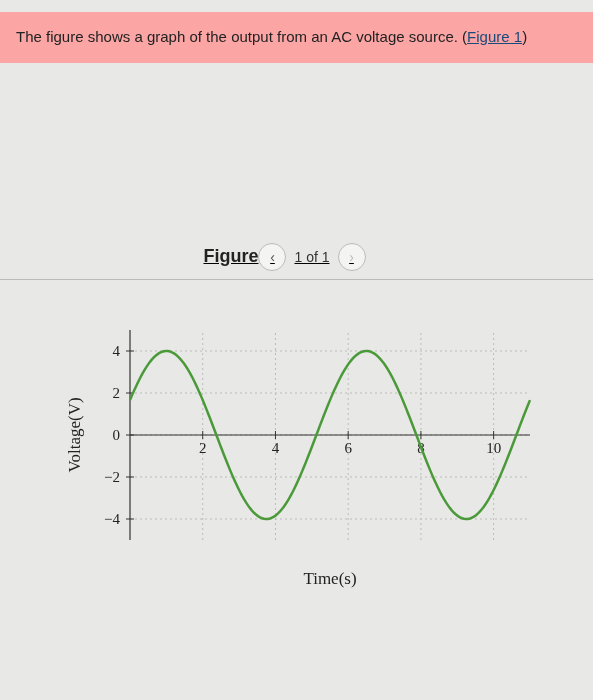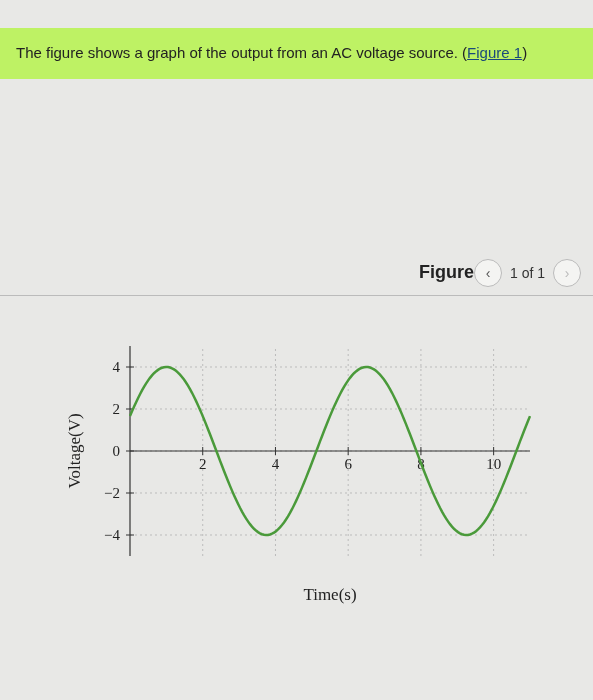--- a/index.html
+++ b/index.html
@@ -5,40 +5,41 @@
   body {
     margin: 0;
     padding: 0;
     font-family: Arial, Helvetica, sans-serif;
     background: #e8e8e6;
     width: 593px;
     height: 700px;
     overflow: hidden;
   }
   .question-banner {
-    background: #bef264;
+    background: #fca5a5;
     padding: 14px 16px;
     font-size: 15px;
     color: #222;
     line-height: 1.5;
-    margin-top: 28px;
+    margin-top: 12px;
   }
   .question-banner a {
     color: #1a4a7a;
     text-decoration: underline;
   }
   .figure-section {
     margin-top: 180px;
   }
   .figure-header {
     display: flex;
     align-items: center;
-    justify-content: flex-end;
-    padding: 0 12px 8px 12px;
+    justify-content: center;
+    padding: 0 36px 8px 12px;
     border-bottom: 1px solid #bbb;
+    text-decoration: underline;
   }
   .figure-title {
     font-size: 18px;
     font-weight: bold;
     color: #222;
   }
   .figure-nav {
     display: flex;
     align-items: center;
     gap: 8px;

